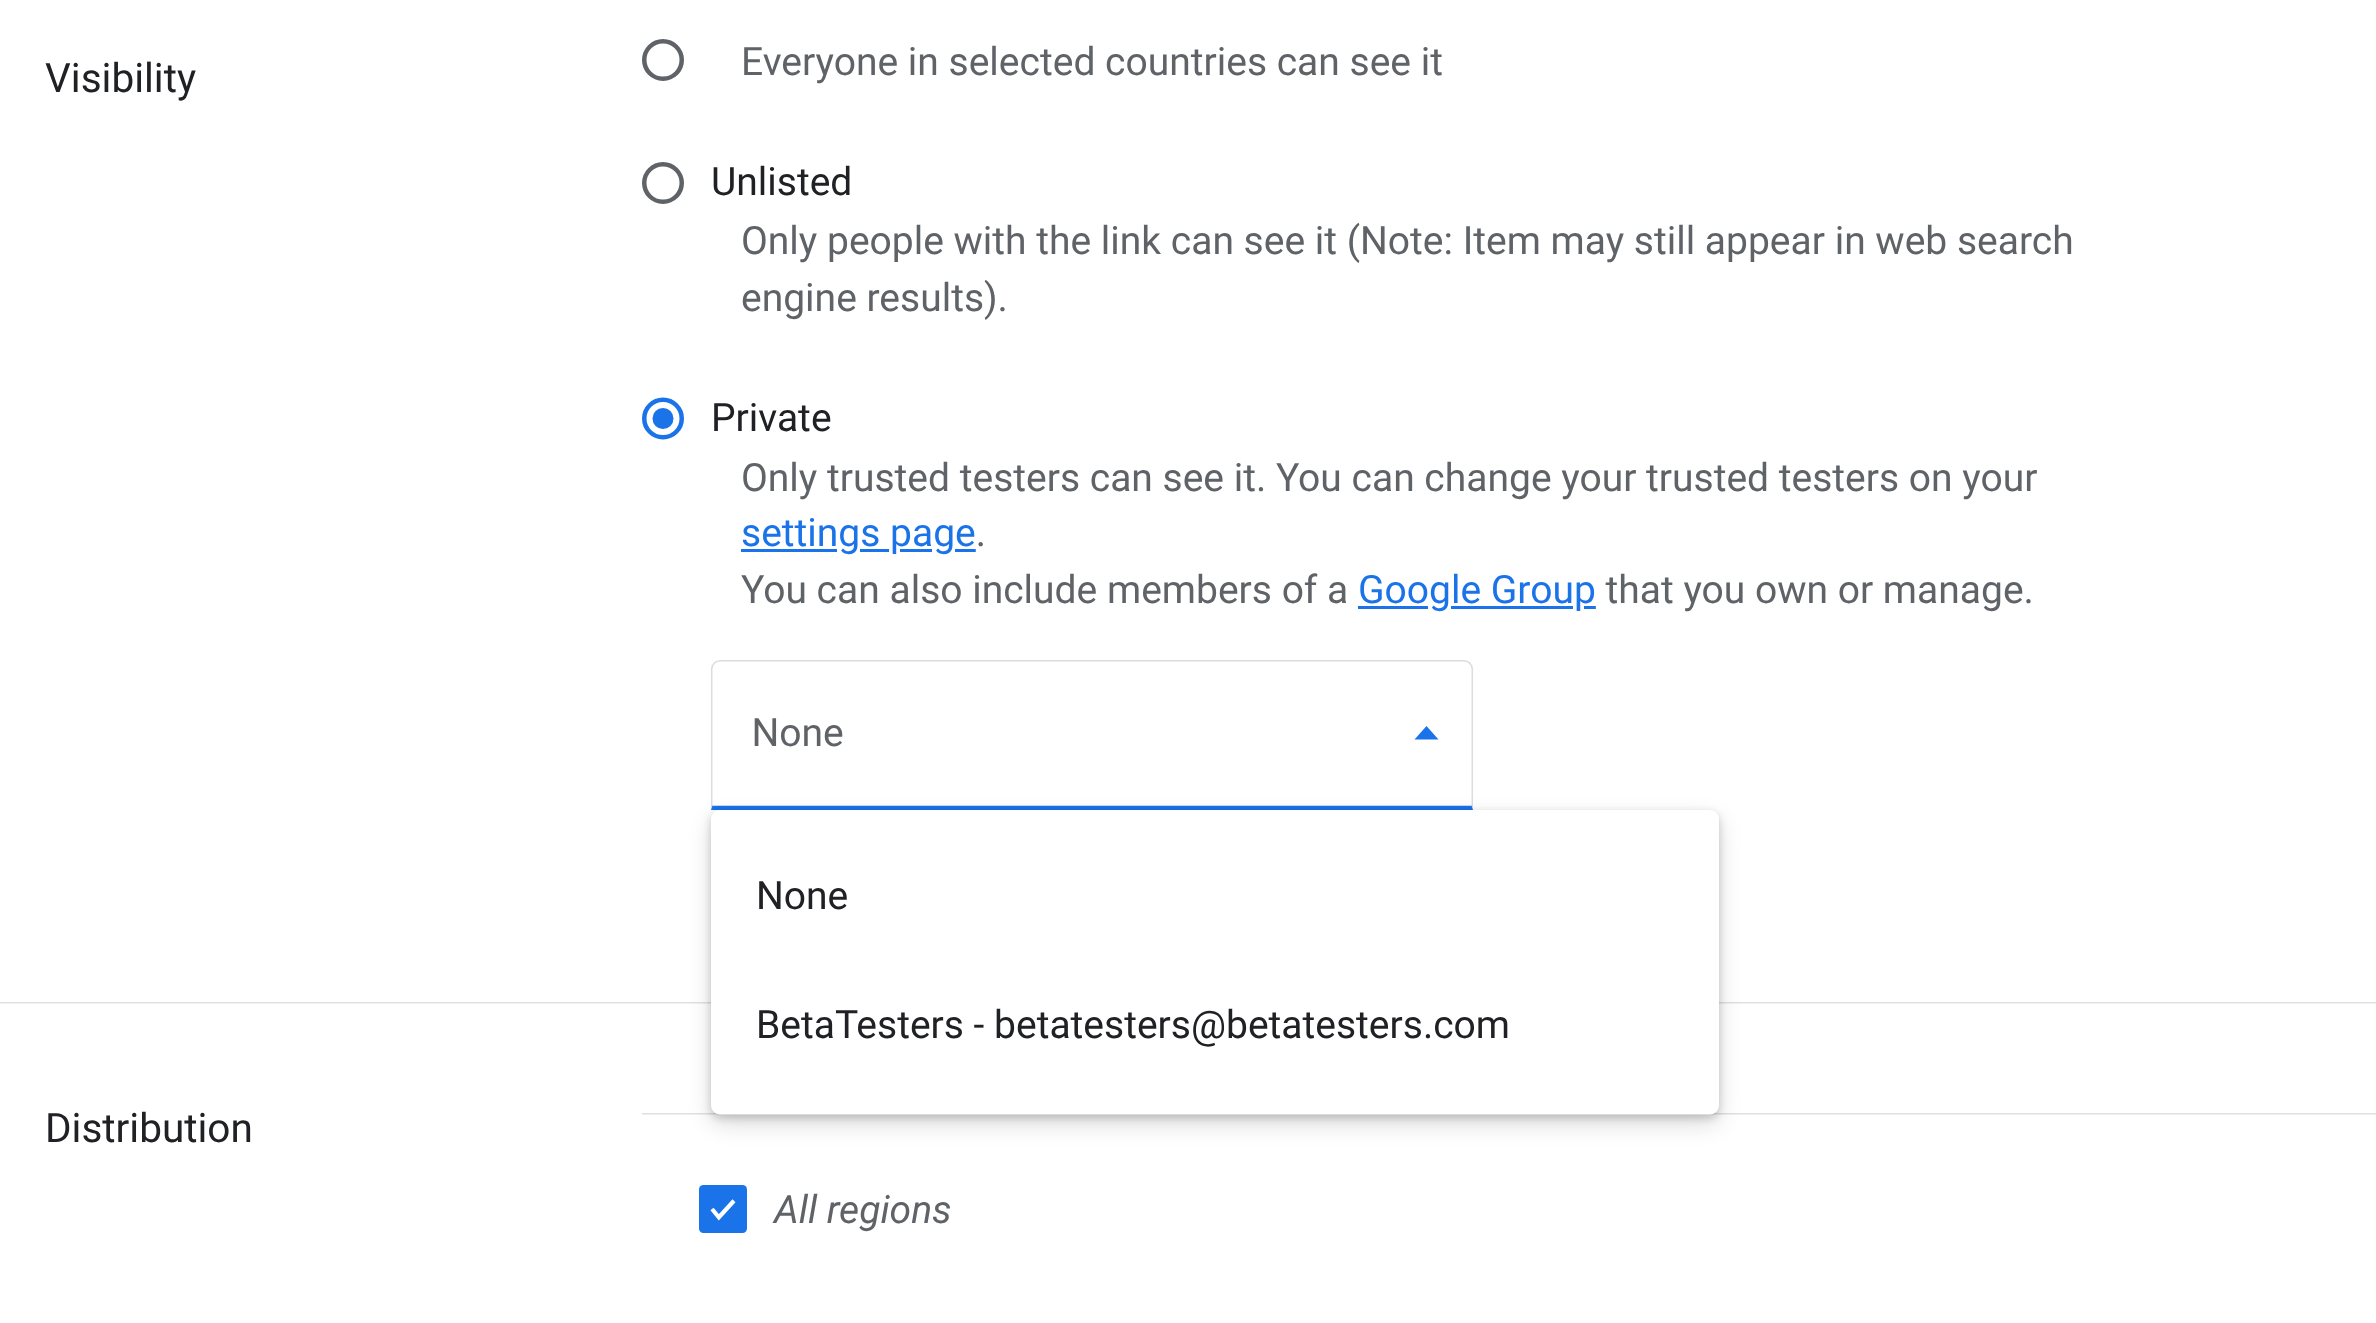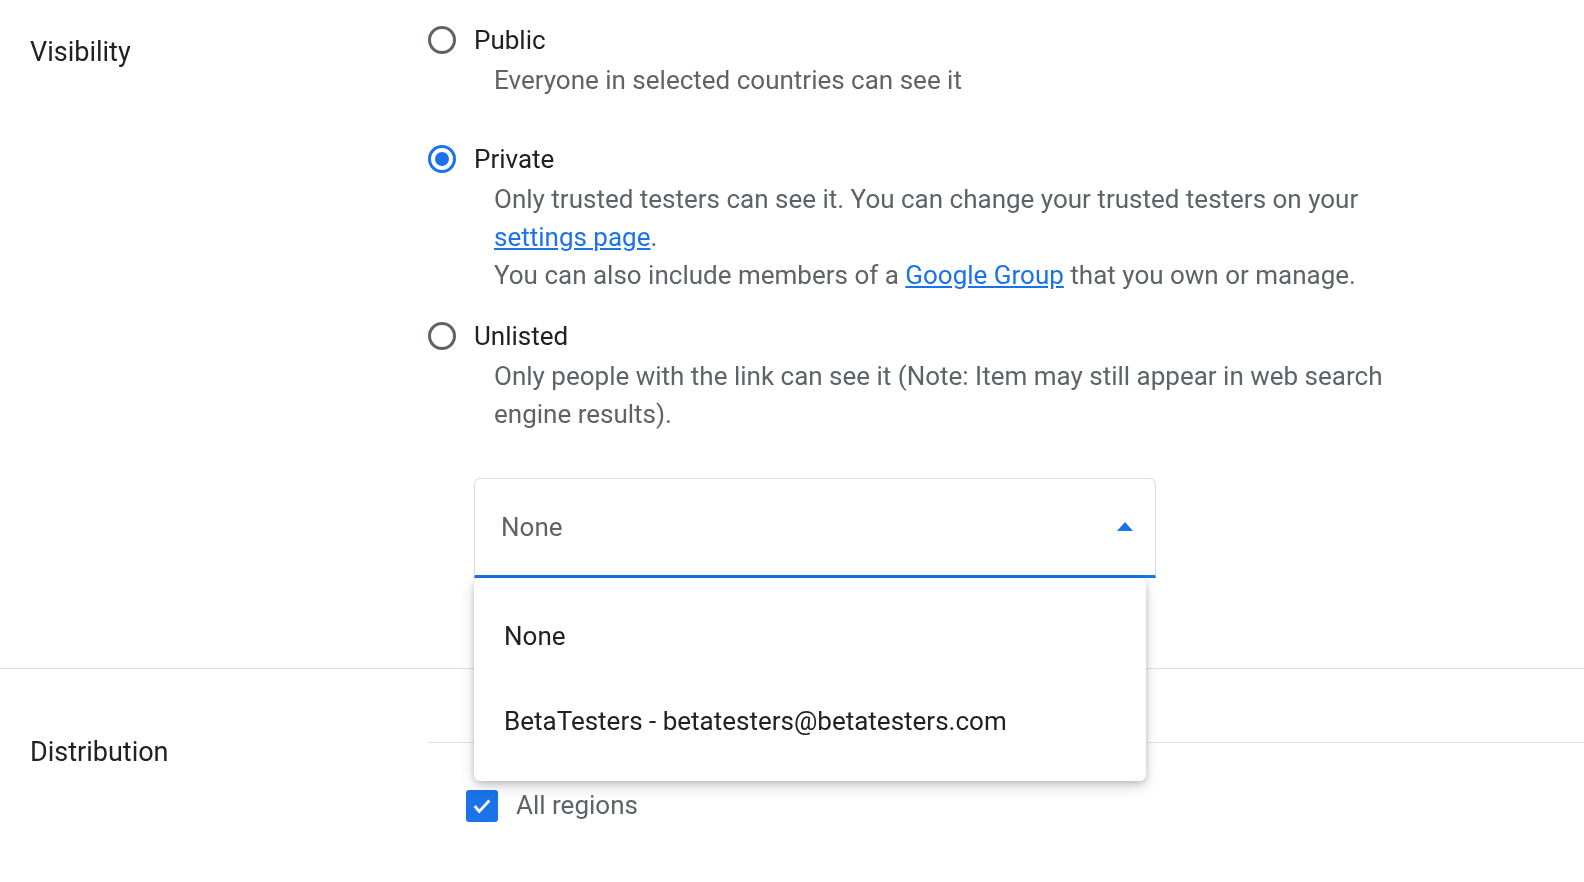--- a/index.html
+++ b/index.html
@@ -78,21 +78,21 @@
     }
     .link {
       color: #1a73e8;
       text-decoration: underline;
       cursor: pointer;
     }
     .select-wrapper {
       position: relative;
       margin-top: 20px;
       margin-left: 0px;
-      width: 682px;
+      width: 508px;
     }
     .select-box {
       width: 100%;
       height: 100px;
       border: 1px solid #dadce0;
       border-bottom: 3px solid #1a73e8;
       border-radius: 6px 6px 0 0;
       display: flex;
       align-items: center;
       justify-content: space-between;
@@ -151,21 +151,22 @@
       position: absolute;
       left: 30px;
       top: 724px;
       display: flex;
     }
     .checkbox-row {
       position: absolute;
       left: 466px;
       top: 790px;
       display: flex;
-      align-items: flex-start;
+      align-items: flex-end;
+      font-style: italic;
     }
     .checkbox {
       width: 32px;
       height: 32px;
       background: #1a73e8;
       border-radius: 3px;
       display: flex;
       align-items: center;
       justify-content: center;
       margin-right: 18px;
@@ -186,45 +187,44 @@
 </head>
 <body>
 
 <div class="section">
   <div class="section-label">Visibility</div>
   <div class="section-content">
 
     <div class="radio-option">
       <div class="radio-circle"></div>
       <div class="radio-text">
-        <div class="radio-title">Public</div>
         <div class="radio-desc">Everyone in selected countries can see it</div>
+      </div>
+    </div>
+
+    <div class="radio-option">
+      <div class="radio-circle"></div>
+      <div class="radio-text">
+        <div class="radio-title">Unlisted</div>
+        <div class="radio-desc">Only people with the link can see it (Note: Item may still appear in web search engine results).</div>
       </div>
     </div>
 
     <div class="radio-option" style="margin-bottom:26px;">
       <div class="radio-circle selected"></div>
       <div class="radio-text">
         <div class="radio-title">Private</div>
         <div class="radio-desc">
           <span>Only trusted testers can see it. You can change your trusted testers on your </span><a class="link">settings page</a><span>.</span>
           <br>
           <span>You can also include members of a </span><a class="link">Google Group</a><span> that you own or manage.</span>
         </div>
       </div>
     </div>
 
-    <div class="radio-option">
-      <div class="radio-circle"></div>
-      <div class="radio-text">
-        <div class="radio-title">Unlisted</div>
-        <div class="radio-desc">Only people with the link can see it (Note: Item may still appear in web search engine results).</div>
-      </div>
-    </div>
-
     <div class="select-wrapper" style="margin-left:46px;">
       <div class="select-box">
         <span class="select-value">None</span>
         <span class="select-arrow"></span>
       </div>
       <div class="dropdown-menu">
         <div class="dropdown-item">None</div>
         <div class="dropdown-item">BetaTesters - betatesters@betatesters.com</div>
       </div>
     </div>

